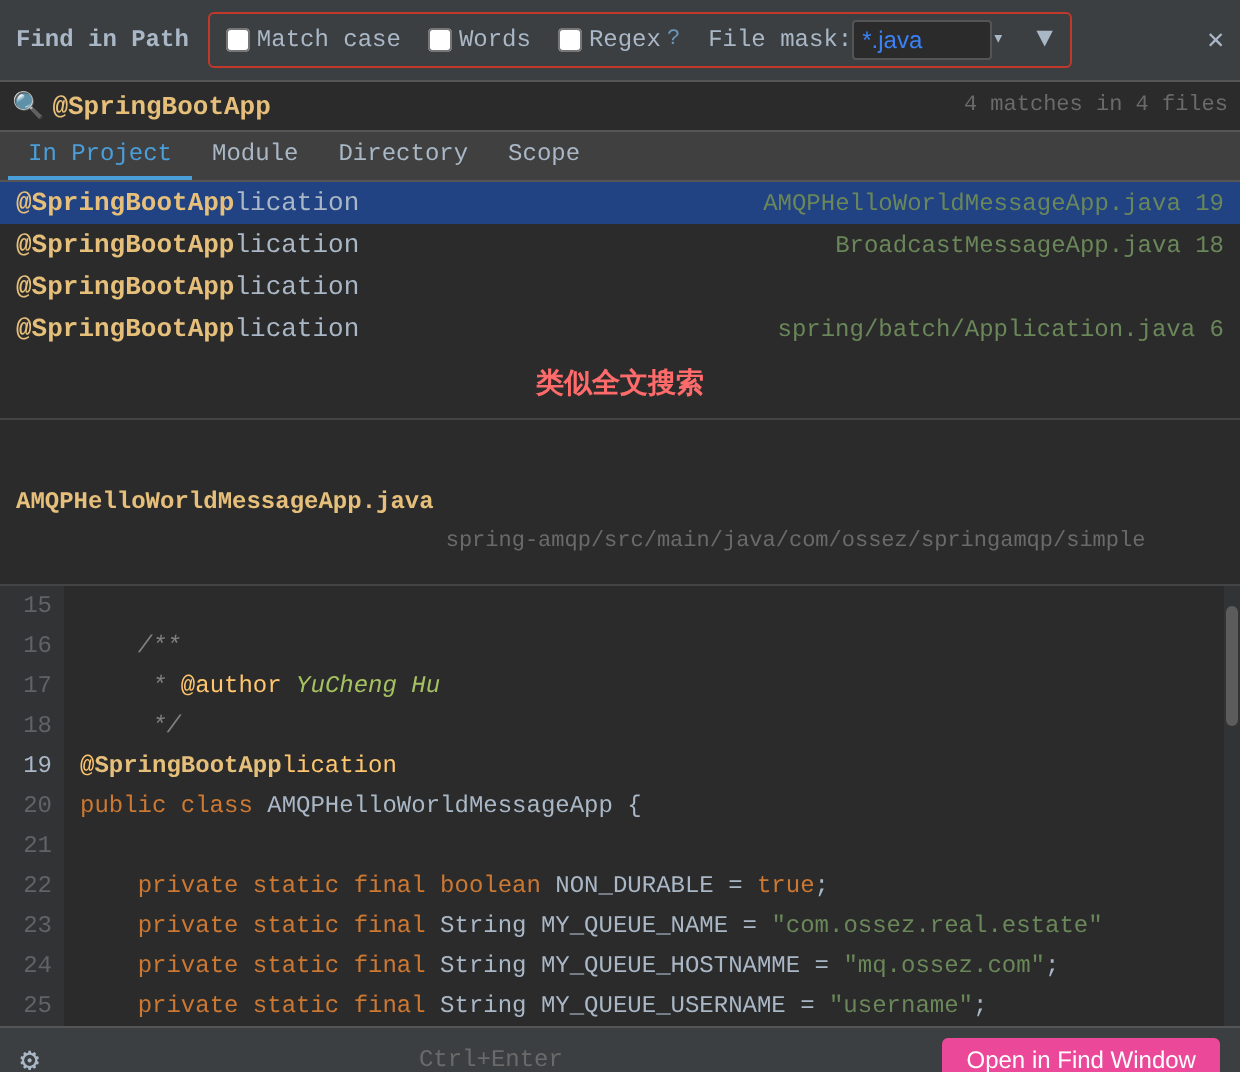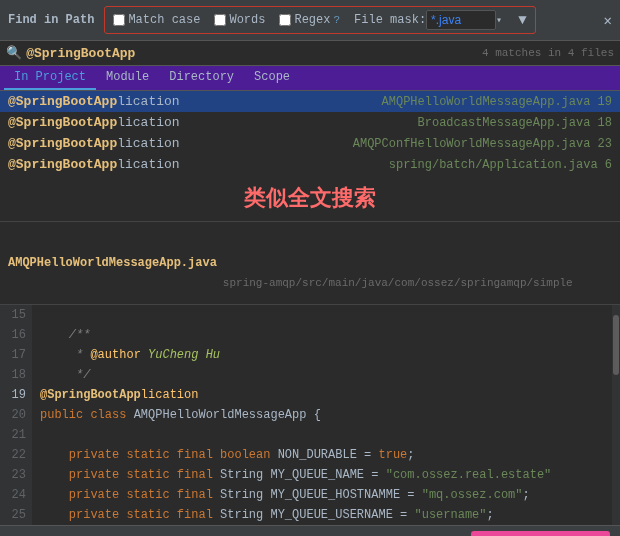--- a/index.html
+++ b/index.html
@@ -109,21 +109,21 @@
       font-weight: bold;
     }
     .search-result-count {
       color: #6a6a6a;
       font-size: 11px;
       white-space: nowrap;
     }
 
     
     .tabs {
-      background: #4c1d95;
+      background: #404040;
       border-bottom: 1px solid #555;
       display: flex;
       align-items: center;
       gap: 0;
       padding: 0 4px;
     }
     .tab {
       padding: 4px 10px;
       font-size: 12px;
       color: #a9b7c6;
@@ -161,21 +161,21 @@
       color: #6a8759;
       font-size: 12px;
       white-space: nowrap;
     }
 
     
     .chinese-label {
       text-align: center;
       padding: 8px 0;
       color: #ff6b6b;
-      font-size: 22px;
+      font-size: 14px;
       font-weight: bold;
       background: #2b2b2b;
       font-family: Liberation Mono, monospace;
     }
 
     
     .code-header {
       background: #2b2b2b;
       padding: 15px 8px;
       font-size: 12px;
@@ -341,21 +341,20 @@
     <span class="result-file">AMQPHelloWorldMessageApp.java 19</span>
   </div>
   <div class="result-row">
     <span class="result-prefix">@SpringBootApp</span>
     <span class="result-suffix">lication</span>
     <span class="result-file">BroadcastMessageApp.java 18</span>
   </div>
   <div class="result-row">
     <span class="result-prefix">@SpringBootApp</span>
     <span class="result-suffix">lication</span>
-    <span class="result-file">AMQPConfHelloWorldMessageApp.java 23</span>
   </div>
   <div class="result-row">
     <span class="result-prefix">@SpringBootApp</span>
     <span class="result-suffix">lication</span>
     <span class="result-file">spring/batch/Application.java 6</span>
   </div>
 </div>
 
 <div class="chinese-label">类似全文搜索</div>
 

